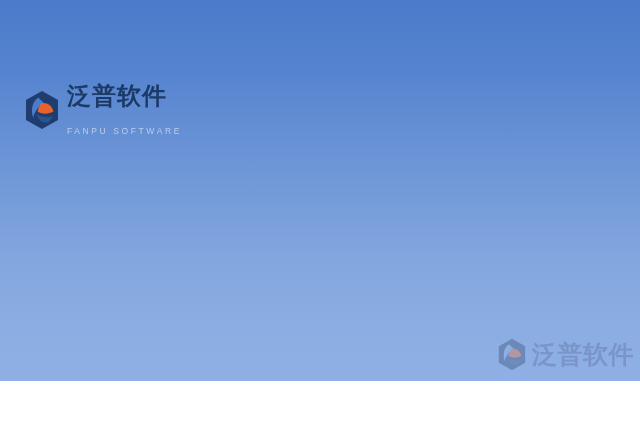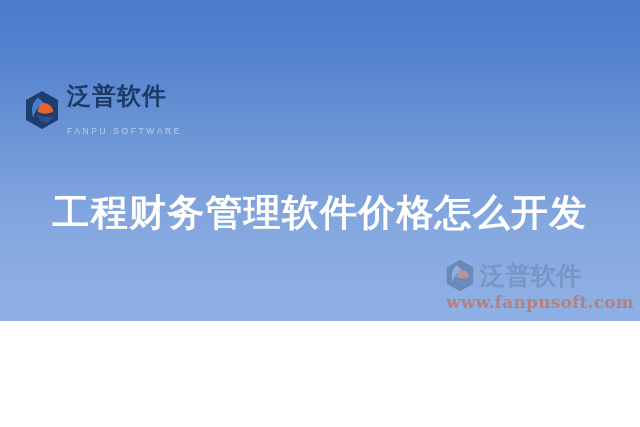--- a/index.html
+++ b/index.html
@@ -3,21 +3,21 @@
 <meta charset="utf-8">
 <style>
   * { margin:0; padding:0; box-sizing:border-box; }
   html, body {
     width:640px; height:427px;
     font-family:"Liberation Sans", sans-serif;
     overflow:hidden;
   }
   #banner {
     position:relative;
-    width:640px; height:321px;
+    width:640px; height:381px;
     background:linear-gradient(to bottom,
         #4b7bcb 0%,
         #5583cf 18%,
         #6c95d6 42%,
         #83a6df 68%,
         #8cadE2 86%,
         #8fb0e4 100%);
     overflow:hidden;
   }
 
@@ -104,30 +104,28 @@
         <path d="M17.6 13.2 C23.4 12.4 28.2 16 29.4 21.6 C24.4 24.4 18.6 24.4 13.6 21.8 C14.4 18.2 15.6 15.4 17.6 13.2 Z" fill="#e8622a"></path>
         <path d="M12.8 24 C17.8 27.4 23.8 28.2 29.6 26.2 L24.2 32.6 C19 33.4 14.4 30.6 12.8 24 Z" fill="#2a5490"></path>
       </svg>
     </span>
     <span class="wordmark">
       <span class="cn">泛普软件</span>
       <span class="en">FANPU SOFTWARE</span>
     </span>
   </div>
 
-  <h1 id="headline">工程财务管理软件价格怎么开发</h1>
 
   <div id="watermark">
     <div class="wm-row">
       <span>
         <svg class="wm-mark" viewBox="0 0 36 40" xmlns="http://www.w3.org/2000/svg">
           <path d="M18 1 L34 10 L34 30 L18 39 L2 30 L2 10 Z" fill="#56739f"></path>
           <path d="M14.2 7.6 C8.4 11.8 6.4 19.6 9.2 27.8 C10.6 21.4 14.6 16.2 20.4 13.4 Z" fill="#8fb0e4"></path>
           <path d="M17.6 13.2 C23.4 12.4 28.2 16 29.4 21.6 C24.4 24.4 18.6 24.4 13.6 21.8 C14.4 18.2 15.6 15.4 17.6 13.2 Z" fill="#c98a78"></path>
           <path d="M12.8 24 C17.8 27.4 23.8 28.2 29.6 26.2 L24.2 32.6 C19 33.4 14.4 30.6 12.8 24 Z" fill="#5d7aa8"></path>
         </svg>
       </span>
       <span class="wm-cn">泛普软件</span>
     </div>
-    <div class="wm-url">www.fanpusoft.com</div>
   </div>
 
 </div>
 
 </body></html>

